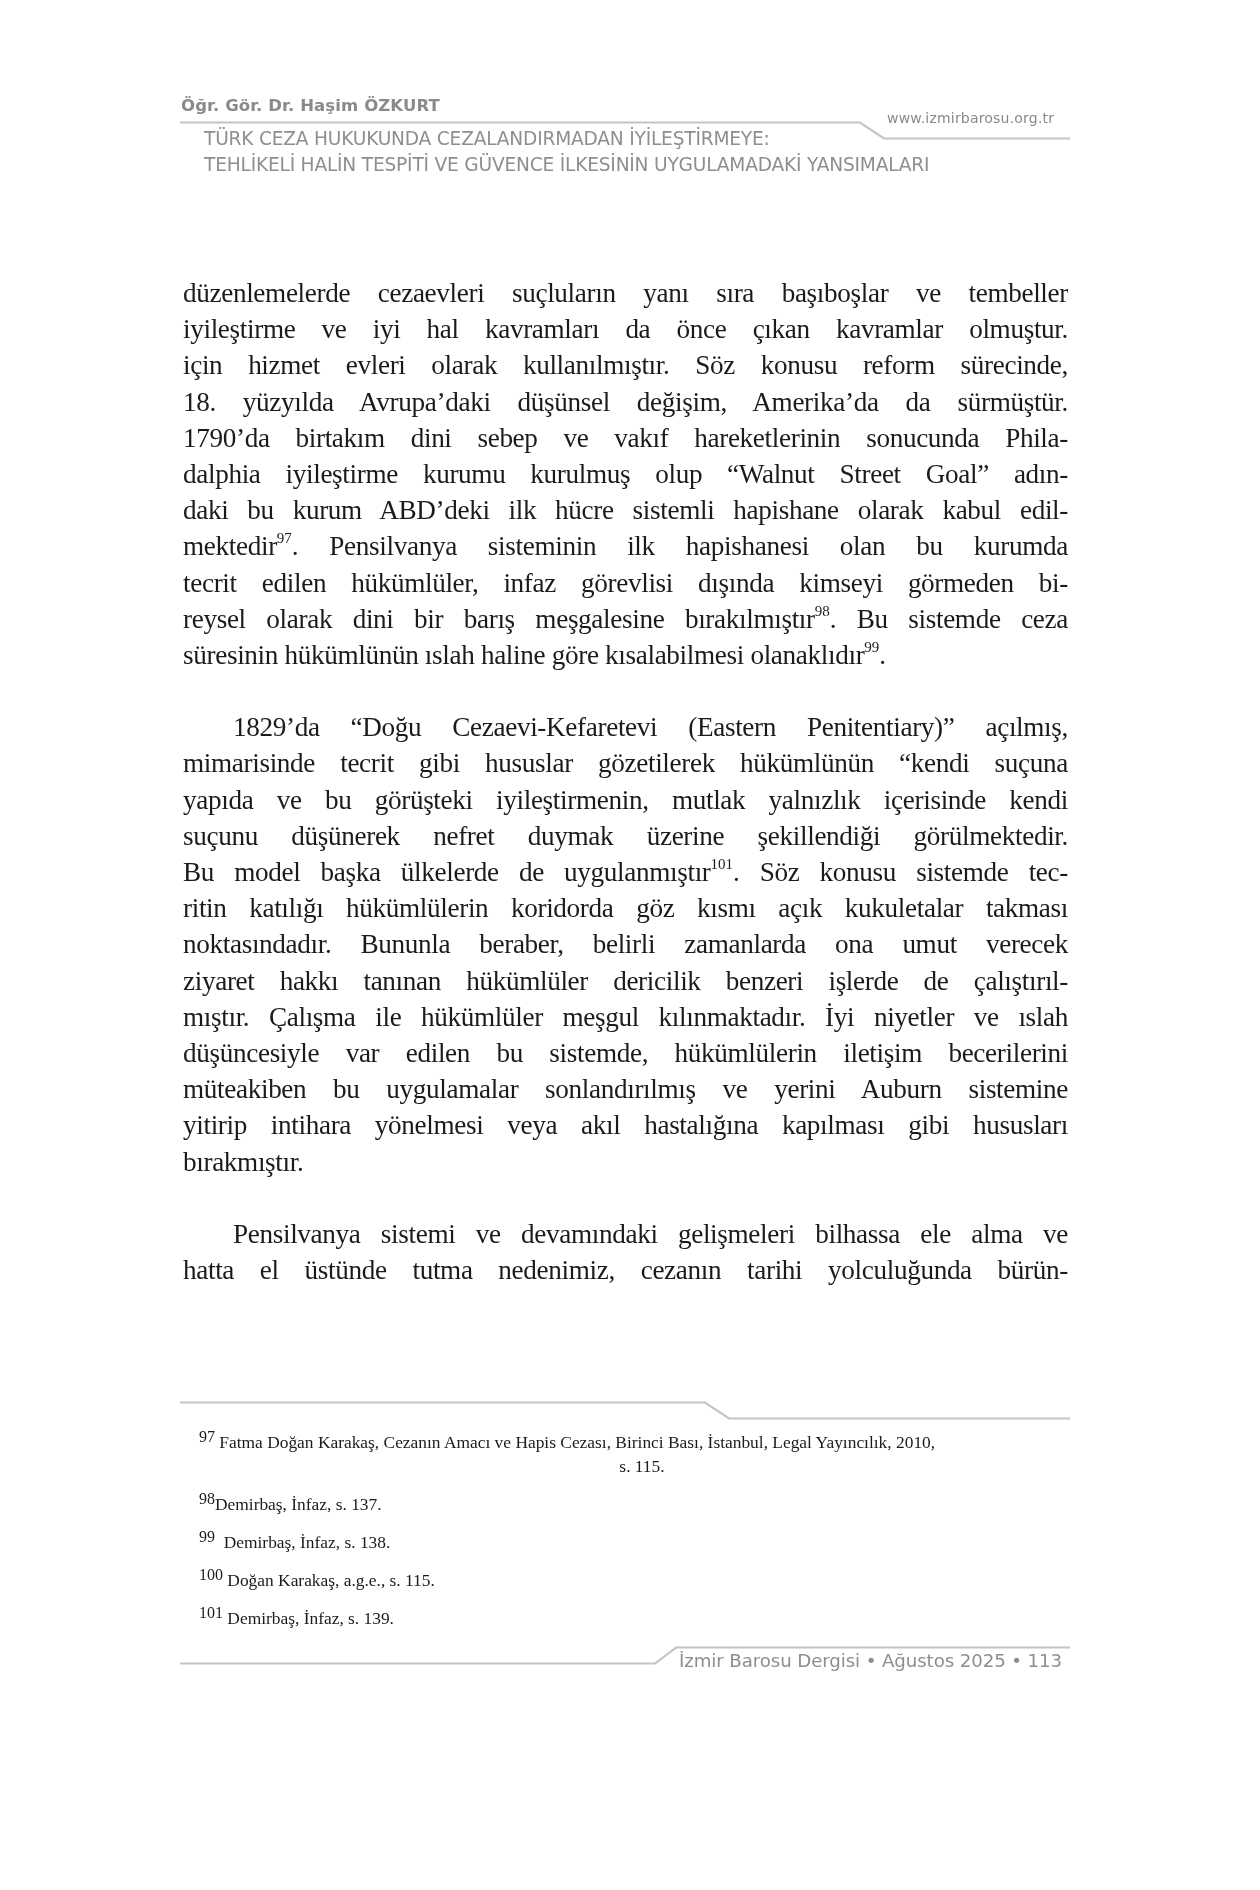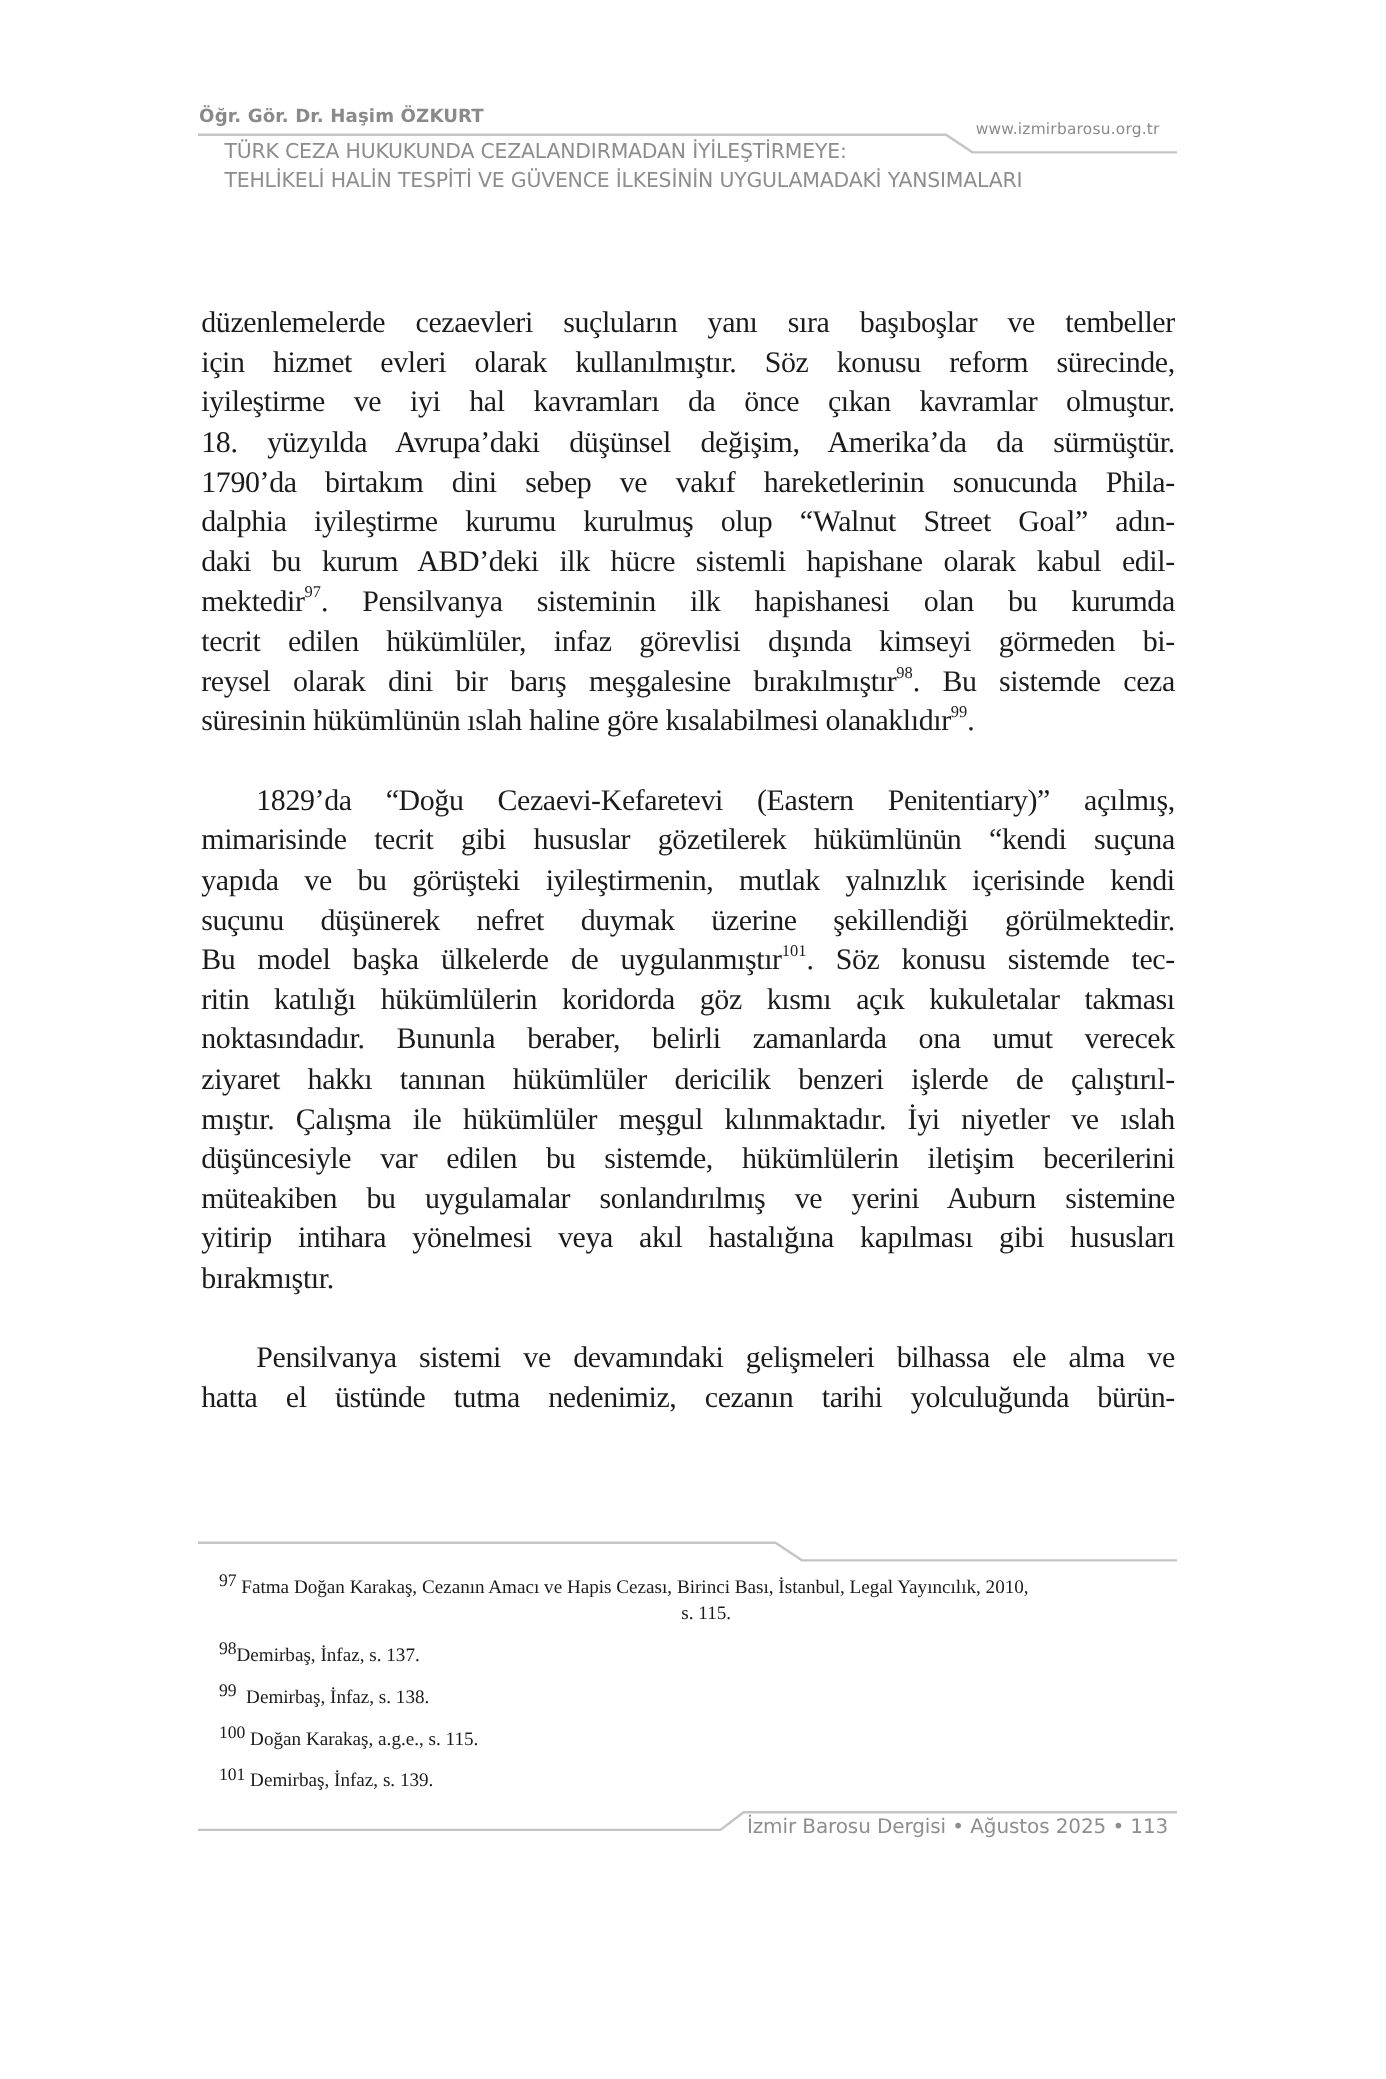--- a/index.html
+++ b/index.html
@@ -65,22 +65,22 @@
 
   <svg class="rule" width="1260" height="1890">
     <polyline points="180,122.5 860,122.5 884,138.5 1070,138.5" fill="none" stroke="#c4c4c4" stroke-width="2.2"></polyline>
     <polyline points="180,1402.5 705,1402.5 729,1418.5 1070,1418.5" fill="none" stroke="#c4c4c4" stroke-width="2.2"></polyline>
     <polyline points="180,1663.5 655,1663.5 676,1647.5 1070,1647.5" fill="none" stroke="#c4c4c4" stroke-width="2.2"></polyline>
   </svg>
 
   <div class="body-text">
     <p>
       <span class="line">düzenlemelerde cezaevleri suçluların yanı sıra başıboşlar ve tembeller</span>
+      <span class="line">iyileştirme ve iyi hal kavramları da önce çıkan kavramlar olmuştur.</span>
       <span class="line">için hizmet evleri olarak kullanılmıştır. Söz konusu reform sürecinde,</span>
-      <span class="line">iyileştirme ve iyi hal kavramları da önce çıkan kavramlar olmuştur.</span>
       <span class="line">18. yüzyılda Avrupa’daki düşünsel değişim, Amerika’da da sürmüştür.</span>
       <span class="line">1790’da birtakım dini sebep ve vakıf hareketlerinin sonucunda Phila-</span>
       <span class="line">dalphia iyileştirme kurumu kurulmuş olup “Walnut Street Goal” adın-</span>
       <span class="line">daki bu kurum ABD’deki ilk hücre sistemli hapishane olarak kabul edil-</span>
       <span class="line"><span>mektedir</span><sup class="fn">97</sup><span>. Pensilvanya sisteminin ilk hapishanesi olan bu kurumda</span></span>
       <span class="line">tecrit edilen hükümlüler, infaz görevlisi dışında kimseyi görmeden bi-</span>
       <span class="line"><span>reysel olarak dini bir barış meşgalesine bırakılmıştır</span><sup class="fn">98</sup><span>. Bu sistemde ceza</span></span>
       <span class="line last"><span>süresinin hükümlünün ıslah haline göre kısalabilmesi olanaklıdır</span><sup class="fn">99</sup><span>.</span></span>
     </p>
 

